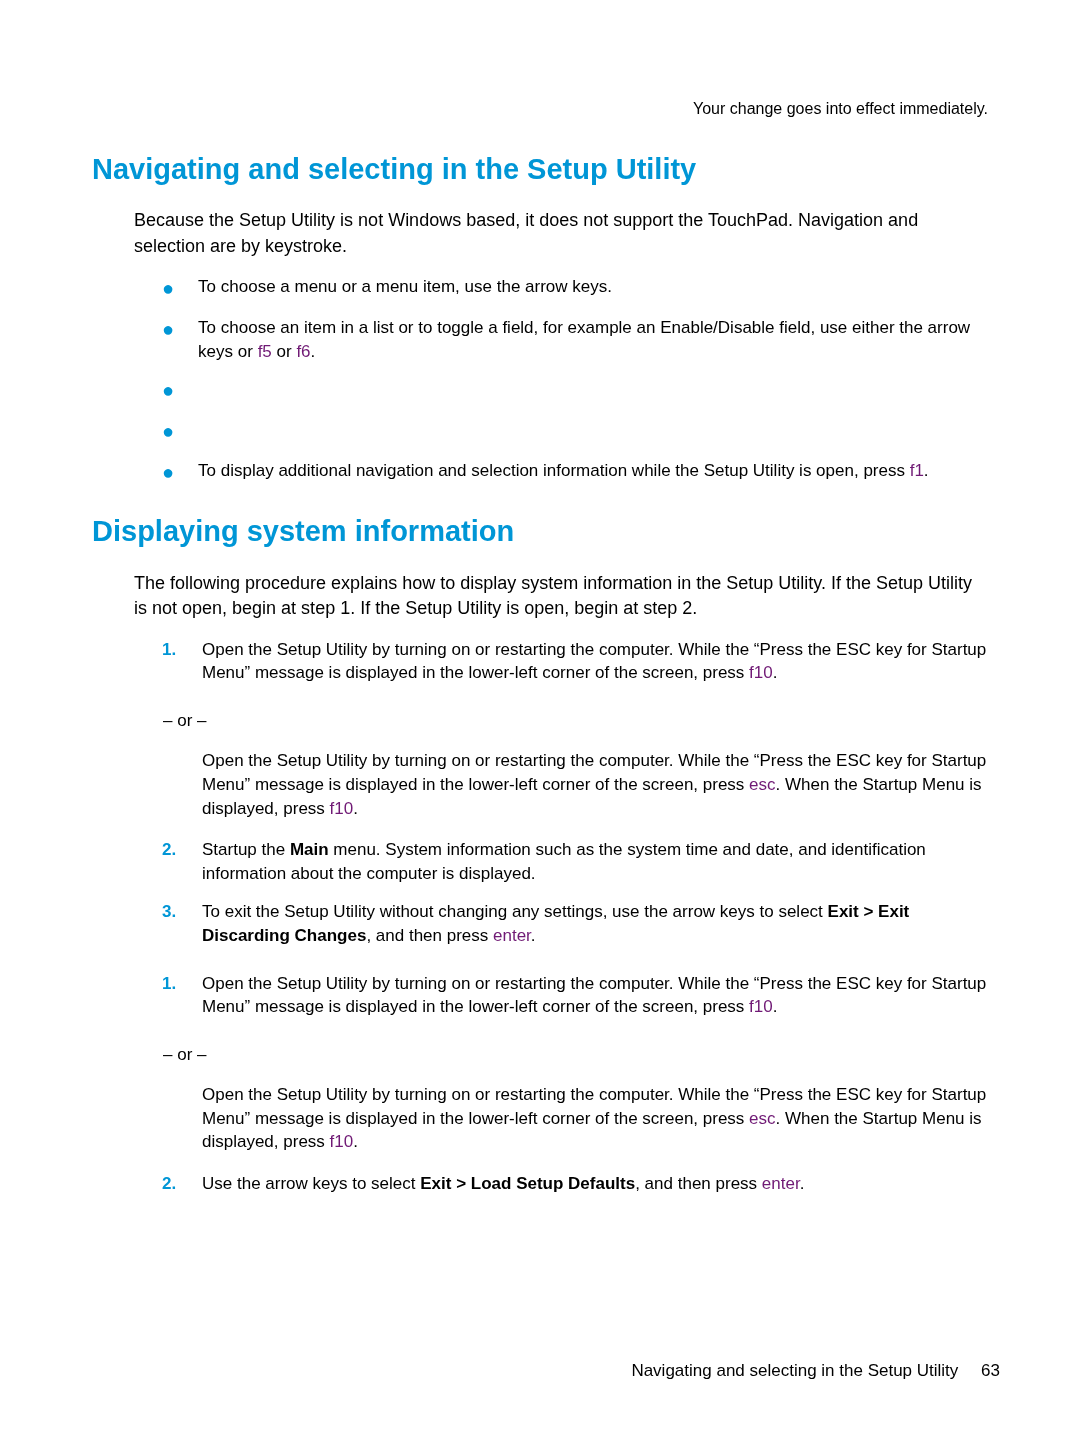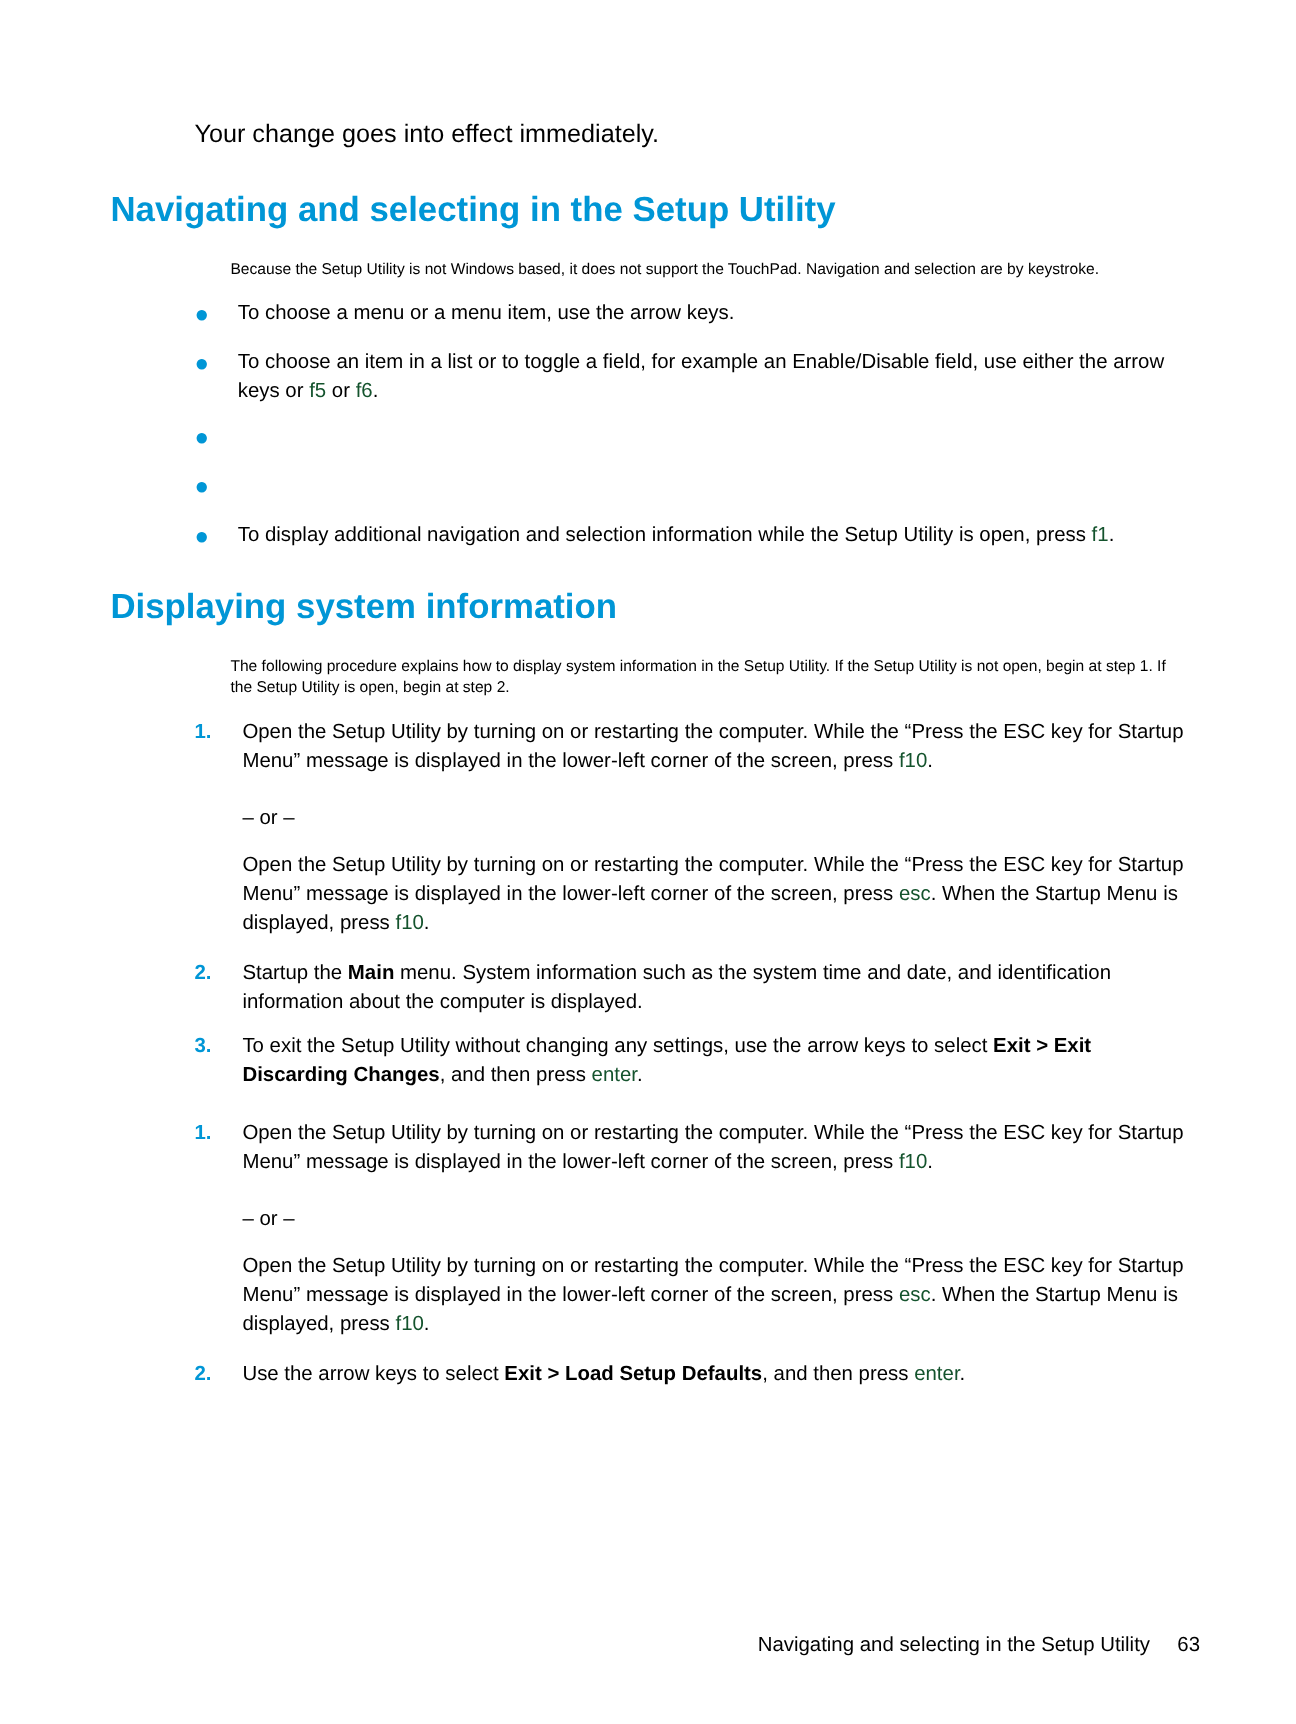--- a/index.html
+++ b/index.html
@@ -12,35 +12,36 @@
       background: #ffffff;
       width: 1080px;
       height: 1437px;
       position: relative;
       color: #000000;
     }
     .page {
       padding: 98px 92px 60px 92px;
     }
     .intro-text {
-      margin-left: 70px;
-      font-size: 21px;
+      margin-left: 40px;
+      font-size: 16px;
       line-height: 1.35;
       margin-bottom: 32px;
+      text-align: right;
     }
     .section-heading {
       color: #0096d6;
       font-size: 29px;
       font-weight: bold;
       margin-bottom: 22px;
       line-height: 1.2;
     }
     .body-text {
-      margin-left: 100px;
-      font-size: 13px;
+      margin-left: 42px;
+      font-size: 18px;
       line-height: 1.4;
       margin-bottom: 16px;
     }
     .bullet-list {
       margin-left: 70px;
       list-style: none;
       margin-bottom: 28px;
     }
     .bullet-list li {
       display: flex;
@@ -69,27 +70,27 @@
       margin-bottom: 14px;
     }
     .num-marker {
       color: #0096d6;
       font-weight: bold;
       margin-right: 24px;
       flex-shrink: 0;
       min-width: 16px;
     }
     .kbd-key {
-      color: #14532d;
+      color: #701a75;
     }
     .bold {
       font-weight: bold;
     }
     .or-text {
-      margin-left: 110px;
+      margin-left: 71px;
       font-size: 17px;
       line-height: 1.4;
       margin-bottom: 16px;
       margin-top: 16px;
     }
     .or-body {
       margin-left: 110px;
       font-size: 17px;
       line-height: 1.4;
       margin-bottom: 18px;

